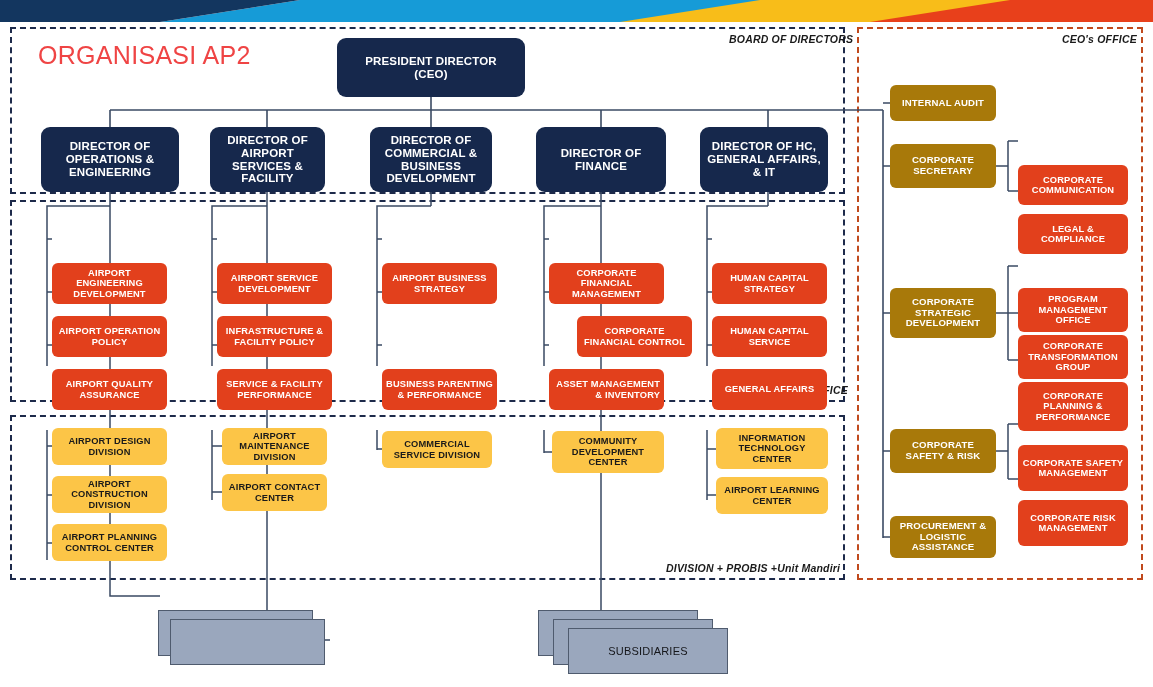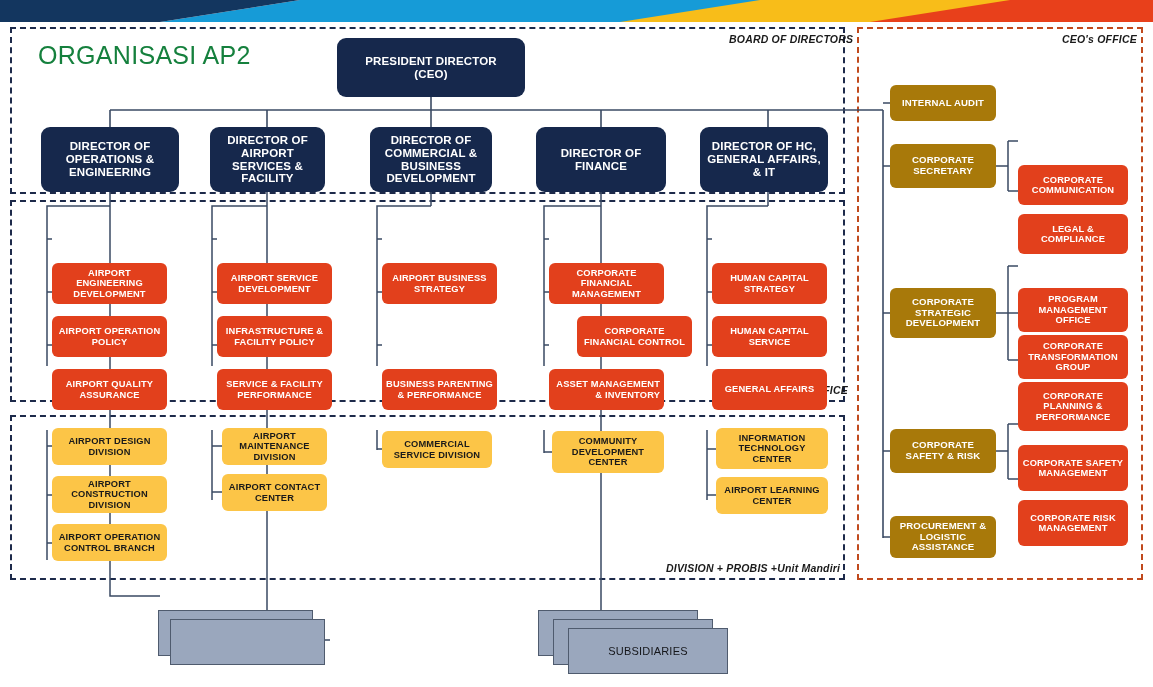--- a/index.html
+++ b/index.html
@@ -25,21 +25,21 @@
                  border:2.5px dashed #1d2a4a; }
   .frame-ceo   { left:857px; top:27px;  width:286px; height:553px;
                  border:2.5px dashed #c0491c; }
 
   .frame-label { position:absolute; font-size:10.5px; font-weight:bold;
                  font-style:italic; color:#1a1a1a; letter-spacing:.2px;
                  white-space:nowrap; }
 
   
   #page-title { position:absolute; left:38px; top:41px;
-                font-size:25px; color:#15803d; letter-spacing:.3px;
+                font-size:25px; color:#ef4444; letter-spacing:.3px;
                 font-weight:400; }
 
   
   #wires { position:absolute; left:0; top:0; width:1153px; height:687px;
            pointer-events:none; }
 
   
   .node { position:absolute; display:flex; align-items:center;
           justify-content:center; text-align:center;
           font-weight:bold; line-height:1.12; letter-spacing:.15px;
@@ -191,21 +191,21 @@
   <div class="node n-red" style="left:549px; top:219px; width:115px; height:41px;">CORPORATE FINANCIAL MANAGEMENT</div>
   <div class="node n-red" style="left:577px; top:272px; width:115px; height:41px;">CORPORATE FINANCIAL CONTROL</div>
   <div class="node n-red" style="left:549px; top:325px; width:115px; height:41px;text-align:right;">ASSET MANAGEMENT &amp; INVENTORY</div>
 
   <div class="node n-red" style="left:712px; top:219px; width:115px; height:41px;">HUMAN CAPITAL STRATEGY</div>
   <div class="node n-red" style="left:712px; top:272px; width:115px; height:41px;">HUMAN CAPITAL SERVICE</div>
   <div class="node n-red" style="left:712px; top:325px; width:115px; height:41px;">GENERAL AFFAIRS</div>
 
   <div class="node n-yellow" style="left:52px; top:428px; width:115px; height:37px;">AIRPORT DESIGN DIVISION</div>
   <div class="node n-yellow" style="left:52px; top:476px; width:115px; height:37px;">AIRPORT CONSTRUCTION DIVISION</div>
-  <div class="node n-yellow" style="left:52px; top:524px; width:115px; height:37px;">AIRPORT OPERATION CONTROL BRANCH</div>
+  <div class="node n-yellow" style="left:52px; top:524px; width:115px; height:37px;">AIRPORT PLANNING CONTROL CENTER</div>
 
   <div class="node n-yellow" style="left:222px; top:428px; width:105px; height:37px;">AIRPORT MAINTENANCE DIVISION</div>
   <div class="node n-yellow" style="left:222px; top:474px; width:105px; height:37px;">AIRPORT CONTACT CENTER</div>
 
   <div class="node n-yellow" style="left:382px; top:431px; width:110px; height:37px;">COMMERCIAL SERVICE DIVISION</div>
 
   <div class="node n-yellow" style="left:552px; top:431px; width:112px; height:42px;">COMMUNITY DEVELOPMENT CENTER</div>
 
   <div class="node n-yellow" style="left:716px; top:428px; width:112px; height:41px;">INFORMATION TECHNOLOGY CENTER</div>
   <div class="node n-yellow" style="left:716px; top:477px; width:112px; height:37px;">AIRPORT LEARNING CENTER</div>

